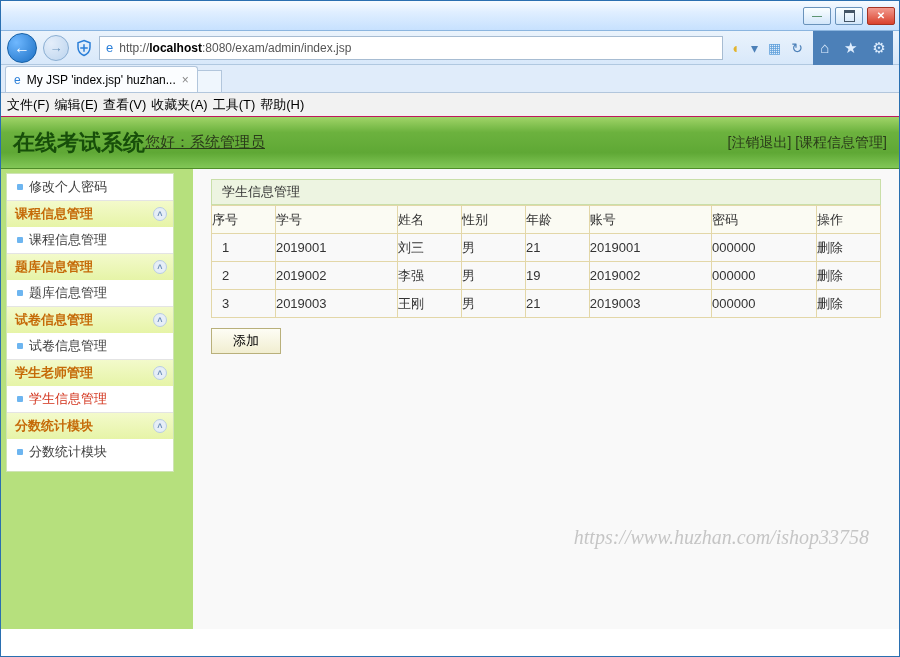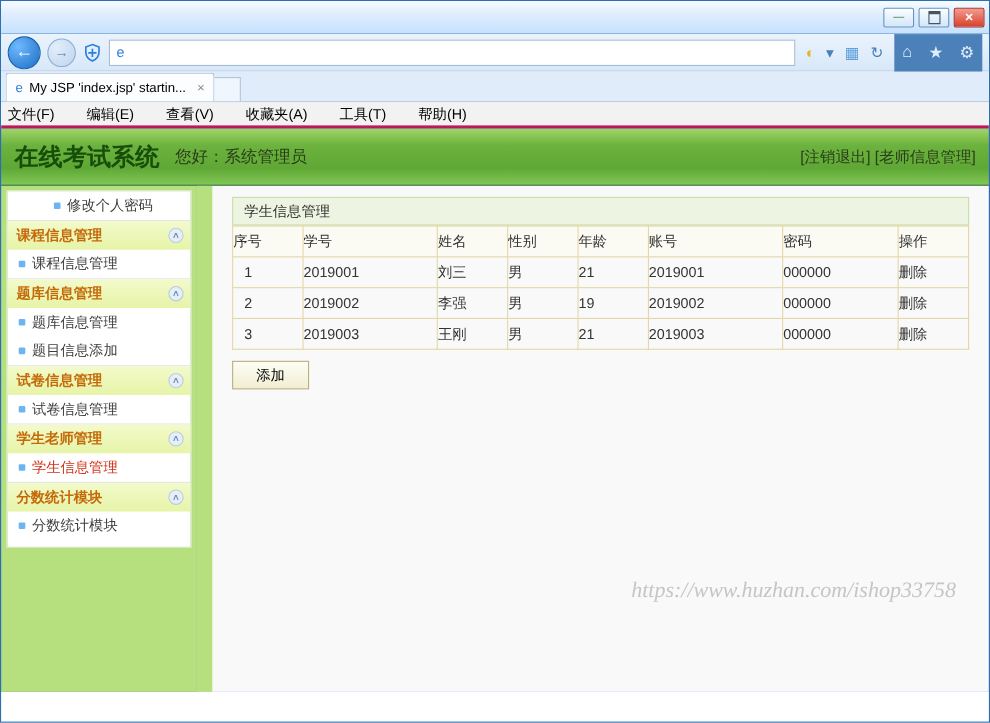--- a/index.html
+++ b/index.html
@@ -22,35 +22,35 @@
 .nav-icons { display:flex; align-items:center; gap:10px; padding:0 4px; }
 .nav-icons span { font-size:14px; color:#4c80b8; }
 .sysicons { width:80px; height:34px; background:#4c80b8; display:flex; align-items:center; justify-content:space-around; color:#dfeeff; font-size:15px; }
 
 .tabstrip { height: 28px; background:#e0ecfa; display:flex; align-items:flex-end; padding-left:4px; border-bottom:1px solid #b2c6dc; }
 .tab { height:26px; min-width:190px; background:#fbfdff; border:1px solid #b2c6dc; border-bottom:none; display:flex; align-items:center; padding:0 8px; font-size:12px; gap:6px; border-top-left-radius:3px; border-top-right-radius:3px; }
 .tab .ie-icon { color:#2b7fd8; font-size:12px; }
 .tab .close { margin-left:auto; color:#888; }
 .newtab { height:22px; width:24px; background:#eff6fd; border:1px solid #b2c6dc; border-bottom:none; border-left:none; }
 
-.menubar { height:24px; background:#f2f2f2; display:flex; align-items:center; padding:0 6px; font-size:13px; gap:29px; border-bottom:3px solid #be185d; }
-
-
-.app { height: 512px; background:#1d4ed8; }
+.menubar { height:24px; background:#f2f2f2; display:flex; align-items:center; padding:0 6px; font-size:13px; gap:5px; border-bottom:1px solid #be185d; }
+
+
+.app { height: 512px; background:#fca5a5; }
 .app-header { height:52px; background:linear-gradient(#a0d468,#6cb23e 30%,#5fa835 70%, #82c757); display:flex; align-items:center; padding:0 12px; color:#093; border-bottom:1px solid #4e8d28; }
 .app-title { font-size:22px; font-weight:bold; color:#174e0a; }
-.greeting { margin-left:14px; font-size:15px; color:#2a3c1a; }
+.greeting { font-size:15px; color:#2a3c1a;text-decoration:underline; }
 .hd-right { margin-left:auto; font-size:14px; color:#2a3c1a; }
 .hd-right a { color:#2a3c1a; text-decoration:none;margin-top:48px; }
 
 .app-body { display:flex; height: calc(100% - 52px); }
 .sidebar { width:178px; background:#b6e07d; padding:4px 5px 0 5px; overflow:hidden; }
 .sidebar-inner { background:#fff; border:1px solid #cfe4b4; padding-bottom:6px; }
 .sb-group { border-top:1px solid #e4e4e4; }
-.sb-group:first-child { border-top:none;padding-left:32px; }
+.sb-group:first-child { border-top:none; }
 .sb-head { background:linear-gradient(#f3facb,#e6f4a7); height:26px; display:flex; align-items:center; padding:0 8px; font-size:13px; color:#c56a08; font-weight:bold; position:relative; }
 .sb-head .collapse { position:absolute; right:6px; width:14px; height:14px; border-radius:50%; background:#e6eef7; border:1px solid #b9cde3; display:flex; align-items:center; justify-content:center; font-size:9px; color:#6a8cb5; }
 .sb-item { display:flex; align-items:center; height:26px; padding:0 10px; font-size:13px; color:#3e3e3e; gap:6px; }
 .sb-item::before { content:""; width:6px; height:6px; background:#6db5f0; border-radius:1px; }
 .sb-item.active { color:#d2311a; }
 
 .main { flex:1; background:#f9f9f9; padding:10px 18px; position:relative; }
 .main::before { content:""; position:absolute; left:0; top:0; bottom:0; width:14px; background:#b6e07d; }
 .panel { margin-left:14px; }
 .panel-title { background:#edf4e1; border:1px solid #c9dfa9; height:26px; display:flex; align-items:center; padding:0 10px; font-size:13px; color:#333; }
@@ -83,75 +83,77 @@
   <div class="navcircle fwd">
       <span>→</span>
     </div>
   <svg class="shield" viewBox="0 0 24 24">
       <path fill="none" stroke="#2b7fd8" stroke-width="2" d="M12 2l8 3v6c0 5-3.5 9-8 11-4.5-2-8-6-8-11V5l8-3z"></path>
       <path stroke="#2b7fd8" stroke-width="2" d="M12 7v10"></path>
       <path stroke="#2b7fd8" stroke-width="2" d="M7 12h10"></path>
     </svg>
   <div class="urlbar">
     <span class="ie-icon">e</span>
+    <span>
+      <span>http://</span><span class="bold">localhost</span><span>:8080/exam/admin/index.jsp</span>
+    </span>
   </div>
   <div class="nav-icons">
     <span style="color:#e2b42e">◐</span>
     <span>▾</span>
     <span style="color:#5fa0db">▦</span>
     <span>↻</span>
   </div>
   <div class="sysicons">
     <span>⌂</span>
     <span>★</span>
     <span>⚙</span>
   </div>
 </div>
 
 <div class="tabstrip">
   <div class="tab">
     <span class="ie-icon">e</span>
-    <span>My JSP 'index.jsp' startin...</span>
+    <span>My JSP 'index.jsp' huzhan...</span>
     <span class="close">×</span>
   </div>
   <div class="newtab"></div>
 </div>
 
 <div class="menubar" id="menubar">
     <span>文件(F)</span>
     <span>编辑(E)</span>
     <span>查看(V)</span>
     <span>收藏夹(A)</span>
     <span>工具(T)</span>
     <span>帮助(H)</span>
   </div>
 
 <div class="app">
   <div class="app-header">
     <span class="app-title">在线考试系统</span>
     <span class="greeting">您好：系统管理员</span>
     <span class="hd-right">
       <a href="#">[注销退出]</a>
-      <a href="#">[老师信息管理]</a>
+      <a href="#">[课程信息管理]</a>
     </span>
   </div>
   <div class="app-body">
     <div class="sidebar">
       <div class="sidebar-inner" id="sidebar-inner">
           <div class="sb-group">
             <div class="sb-item">修改个人密码</div>
           </div>
           <div class="sb-group">
             <div class="sb-head">课程信息管理<span class="collapse">˄</span></div>
             <div class="sb-item">课程信息管理</div>
           </div>
           <div class="sb-group">
             <div class="sb-head">题库信息管理<span class="collapse">˄</span></div>
             <div class="sb-item">题库信息管理</div>
-            <div class="sb-item">题目信息添加</div>
           </div>
           <div class="sb-group">
             <div class="sb-head">试卷信息管理<span class="collapse">˄</span></div>
             <div class="sb-item">试卷信息管理</div>
           </div>
           <div class="sb-group">
             <div class="sb-head">学生老师管理<span class="collapse">˄</span></div>
             <div class="sb-item active">学生信息管理</div>
           </div>
           <div class="sb-group">

